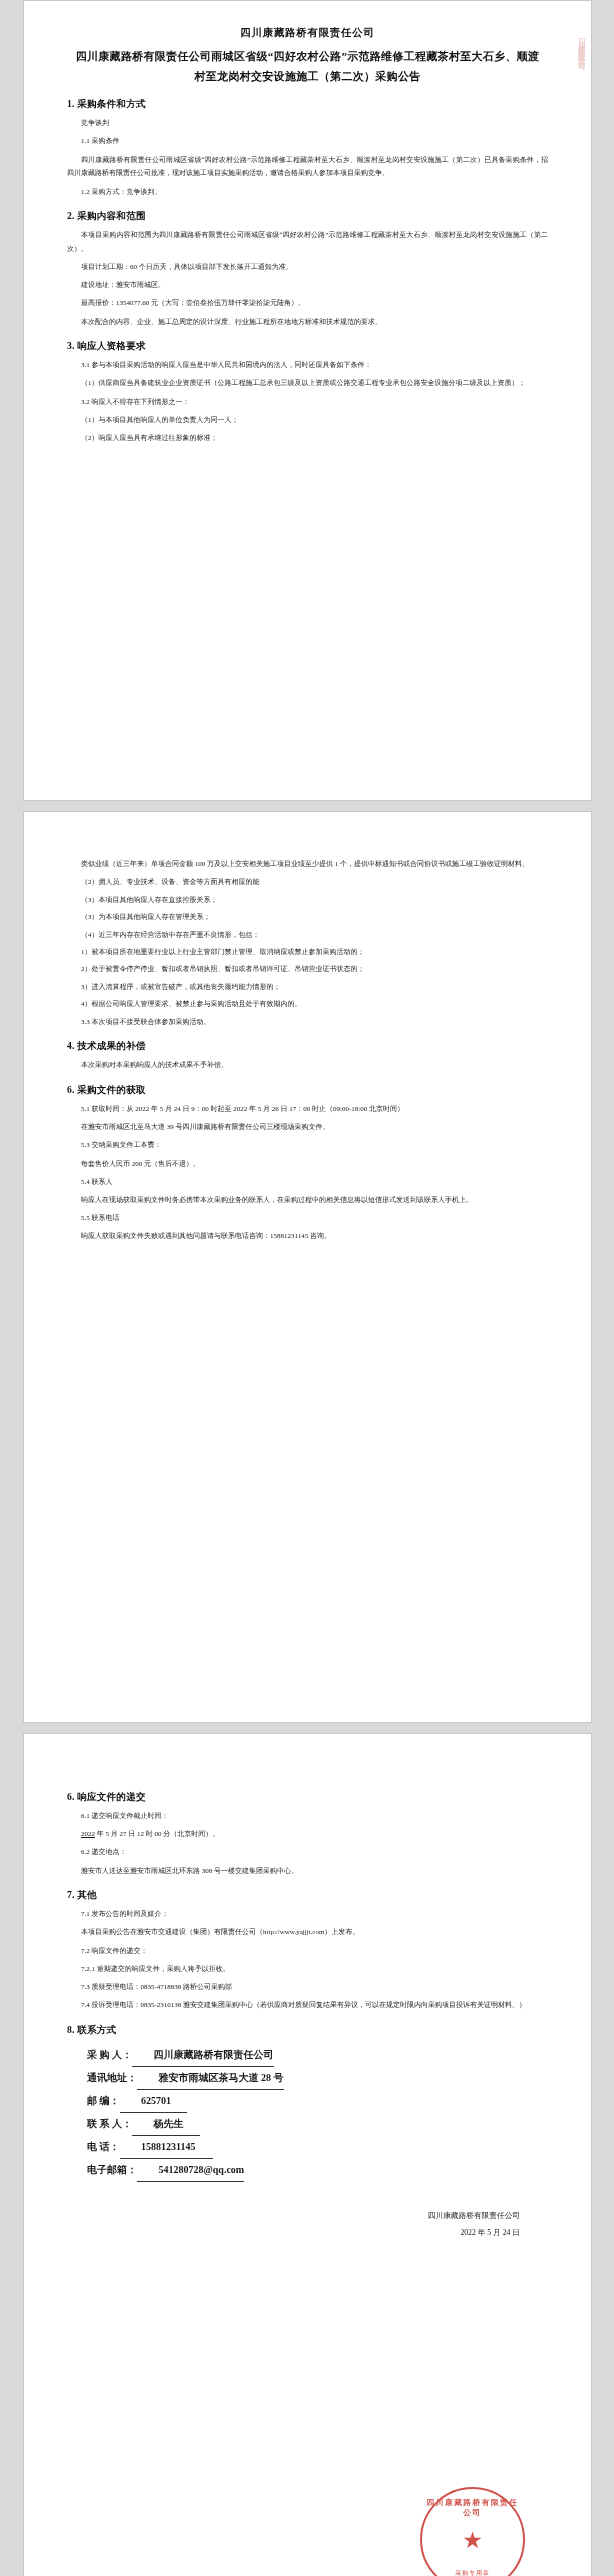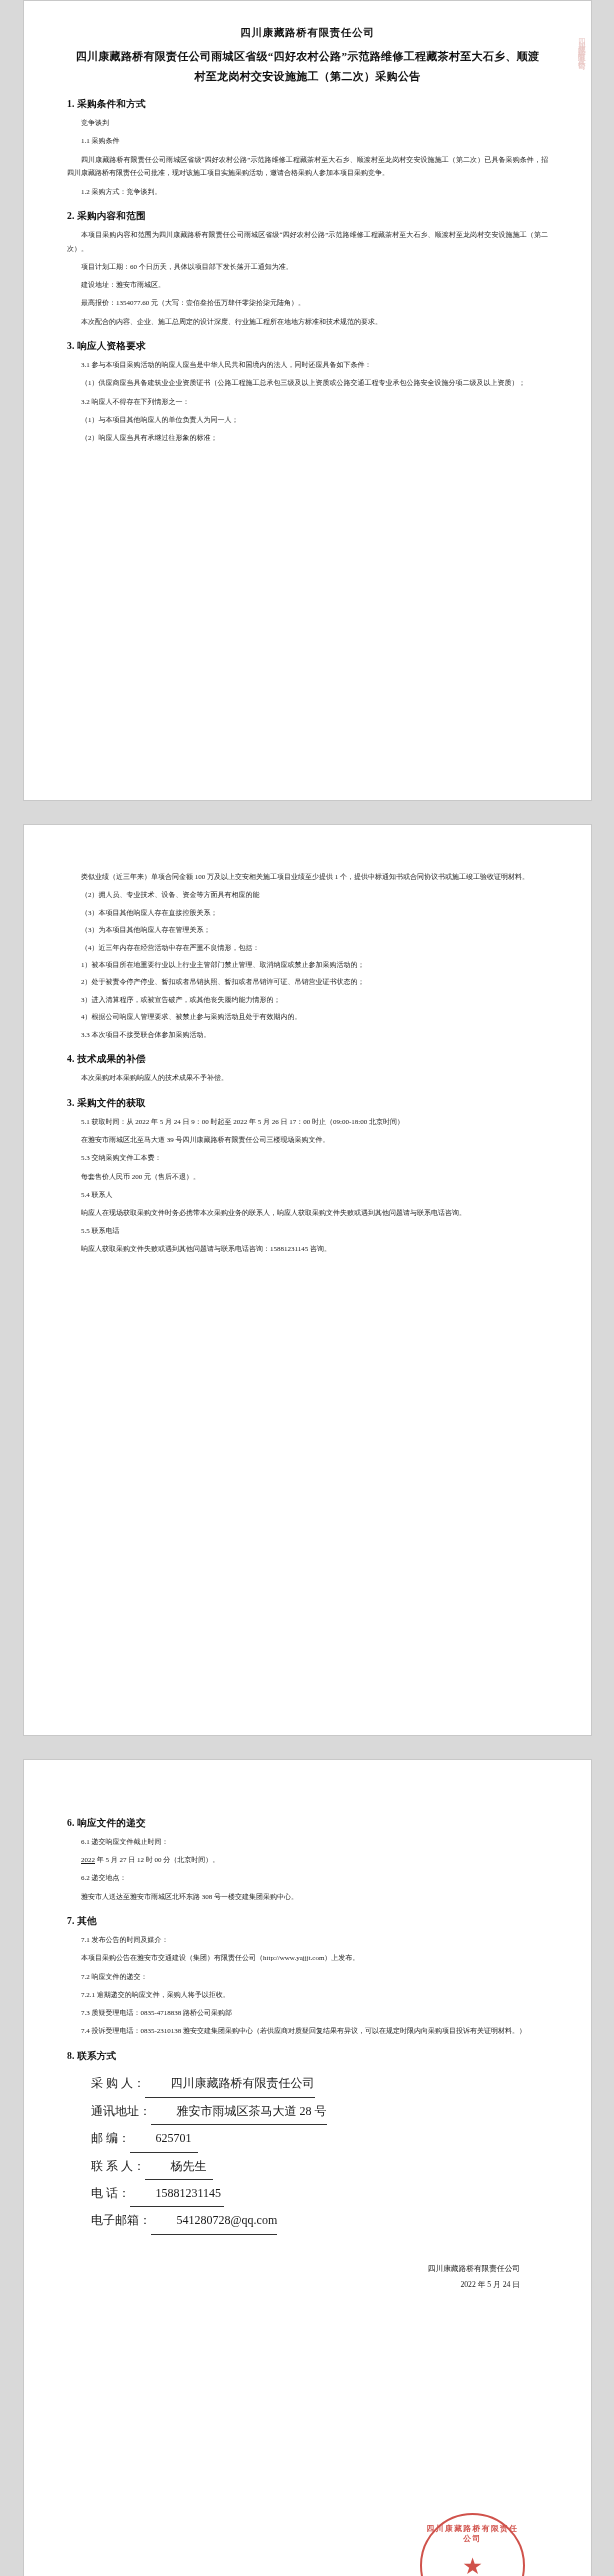--- a/index.html
+++ b/index.html
@@ -8,21 +8,21 @@
     background: #d9d9d9;
     font-family: "Liberation Serif", "DejaVu Serif", serif;
   }
   .page-stack {
     width: 615px;
     margin: 0 auto;
     background: #d9d9d9;
   }
   .page {
     width: 569px;
-    margin: 0 auto 23px auto;
+    margin: 0 auto 10px auto;
     background: #ffffff;
     border: 0.8px solid #c8c8c8;
     box-sizing: border-box;
     padding: 20px 43px 6px 43px;
     position: relative;
     overflow: hidden;
   }
   .page.p1 { height: 801px; }
   .page.p2 { height: 912px; }
   .page.p3 { height: 903px; }
@@ -65,23 +65,24 @@
     margin: 0 0 3.8px 0;
     color: #1a1a1a;
     text-indent: 2em;
   }
   .u { text-decoration: underline; }
   .spacer-lg { height: 26px; }
 
   
   .sig-block {
     margin-top: 7.7px;
-    font-size: 12px;
+    font-size: 10px;
     line-height: 2.2;
     color: #1a1a1a;
+    font-weight: bold;
   }
   .sig-row { text-indent: 2em; }
   .sig-line {
     display: inline-block;
     min-width: 92px;
     border-bottom: 0.8px solid #333;
     text-align: left;
     padding-left: 1.5px;
   }
   .sig-line.short { min-width: 66px; }
@@ -190,27 +191,27 @@
     <p class="sub">（4）近三年内存在经营活动中存在严重不良情形，包括：</p>
     <p class="sub">1）被本项目所在地重要行业以上行业主管部门禁止管理、取消纳应或禁止参加采购活动的；</p>
     <p class="sub">2）处于被责令停产停业、暂扣或者吊销执照、暂扣或者吊销许可证、吊销营业证书状态的；</p>
     <p class="sub">3）进入清算程序，或被宣告破产，或其他丧失履约能力情形的；</p>
     <p class="sub">4）根据公司响应人管理要求、被禁止参与采购活动且处于有效期内的。</p>
     <p class="sub">3.3 本次项目不接受联合体参加采购活动。</p>
 
     <h2 class="sec">4. 技术成果的补偿</h2>
     <p class="para">本次采购对本采购响应人的技术成果不予补偿。</p>
 
-    <h2 class="sec">3. 采购文件的获取</h2>
+    <h2 class="sec">6. 采购文件的获取</h2>
     <p class="para">5.1 获取时间：从 2022 年 5 月 24 日 9：00 时起至 2022 年 5 月 26 日 17：00 时止（09:00-18:00 北京时间）</p>
     <p class="para">在雅安市雨城区北至马大道 39 号四川康藏路桥有限责任公司三楼现场采购文件。</p>
     <p class="para">5.3 交纳采购文件工本费：</p>
     <p class="para">每套售价人民币 200 元（售后不退）。</p>
     <p class="para">5.4 联系人</p>
-    <p class="para">响应人在现场获取采购文件时务必携带本次采购业务的联系人，响应人获取采购文件失败或遇到其他问题请与联系电话咨询。</p>
+    <p class="para">响应人在现场获取采购文件时务必携带本次采购业务的联系人，在采购过程中的相关信息将以短信形式发送到该联系人手机上。</p>
     <p class="para">5.5 联系电话</p>
     <p class="para">响应人获取采购文件失败或遇到其他问题请与联系电话咨询：15881231145 咨询。</p>
   </div>
 
   <div class="page p3">
     <div class="spacer-lg"></div>
 
     <h2 class="sec">6. 响应文件的递交</h2>
     <p class="para">6.1 递交响应文件截止时间：</p>
     <p class="para">

